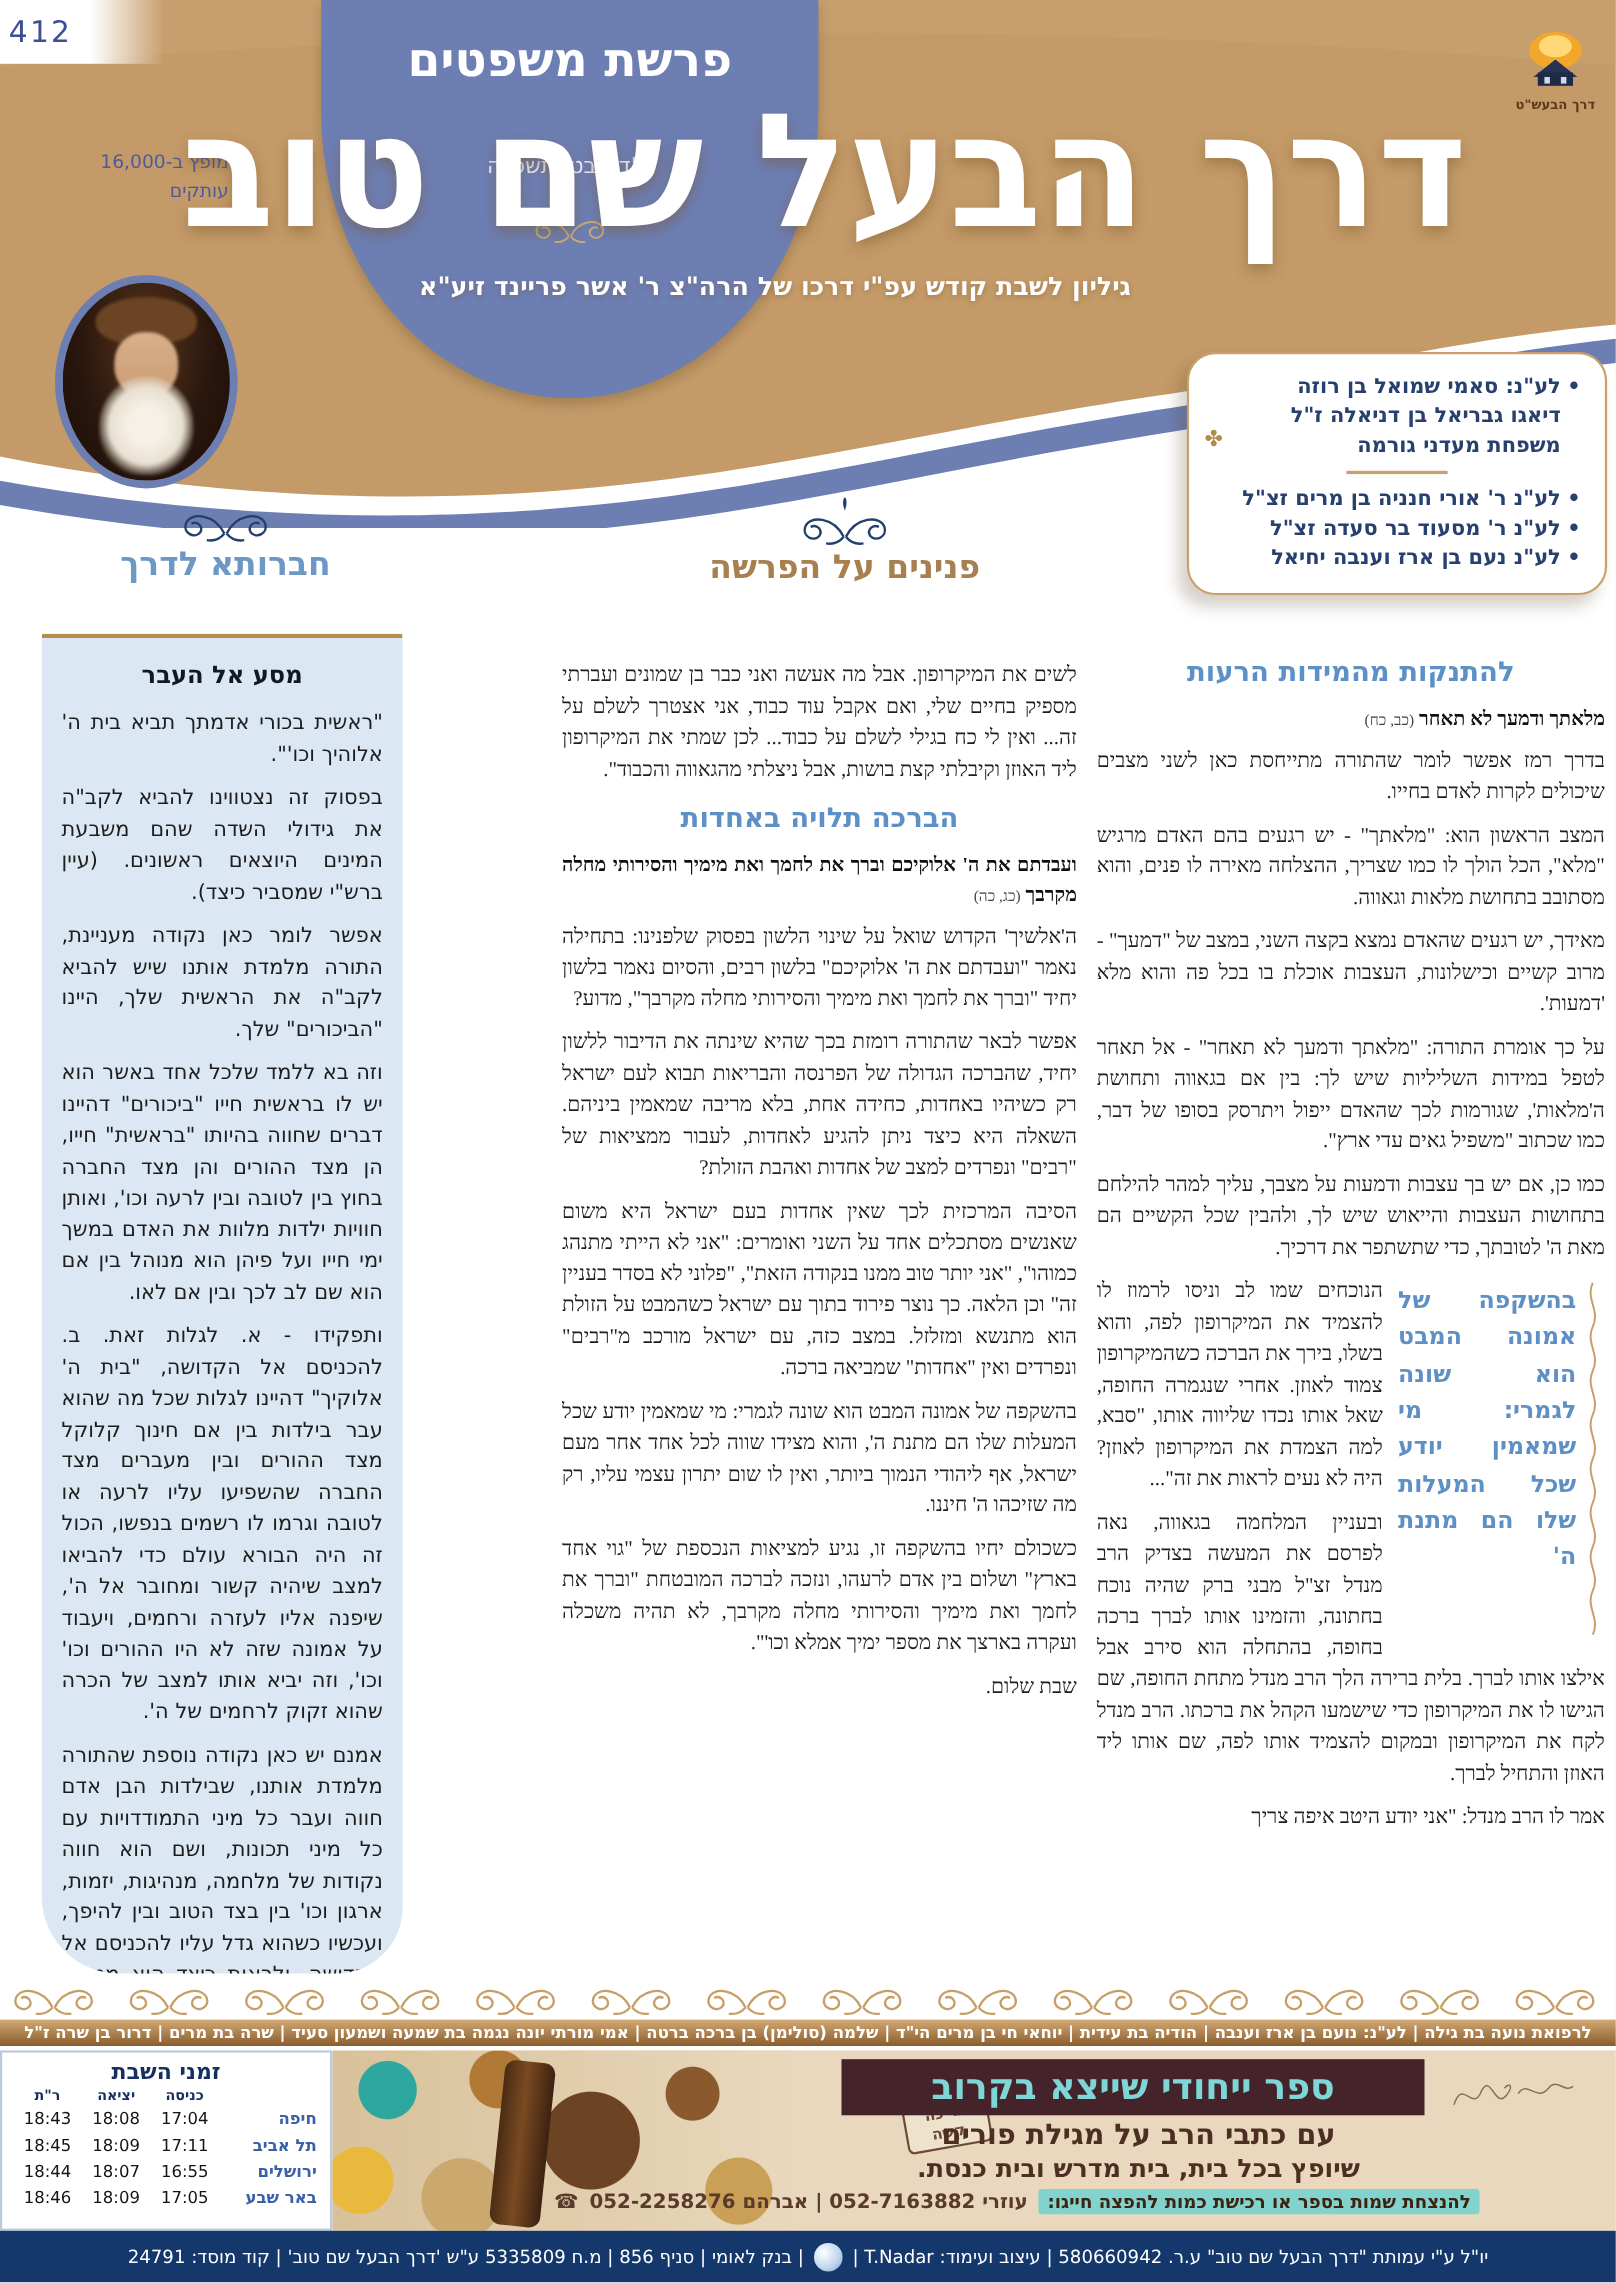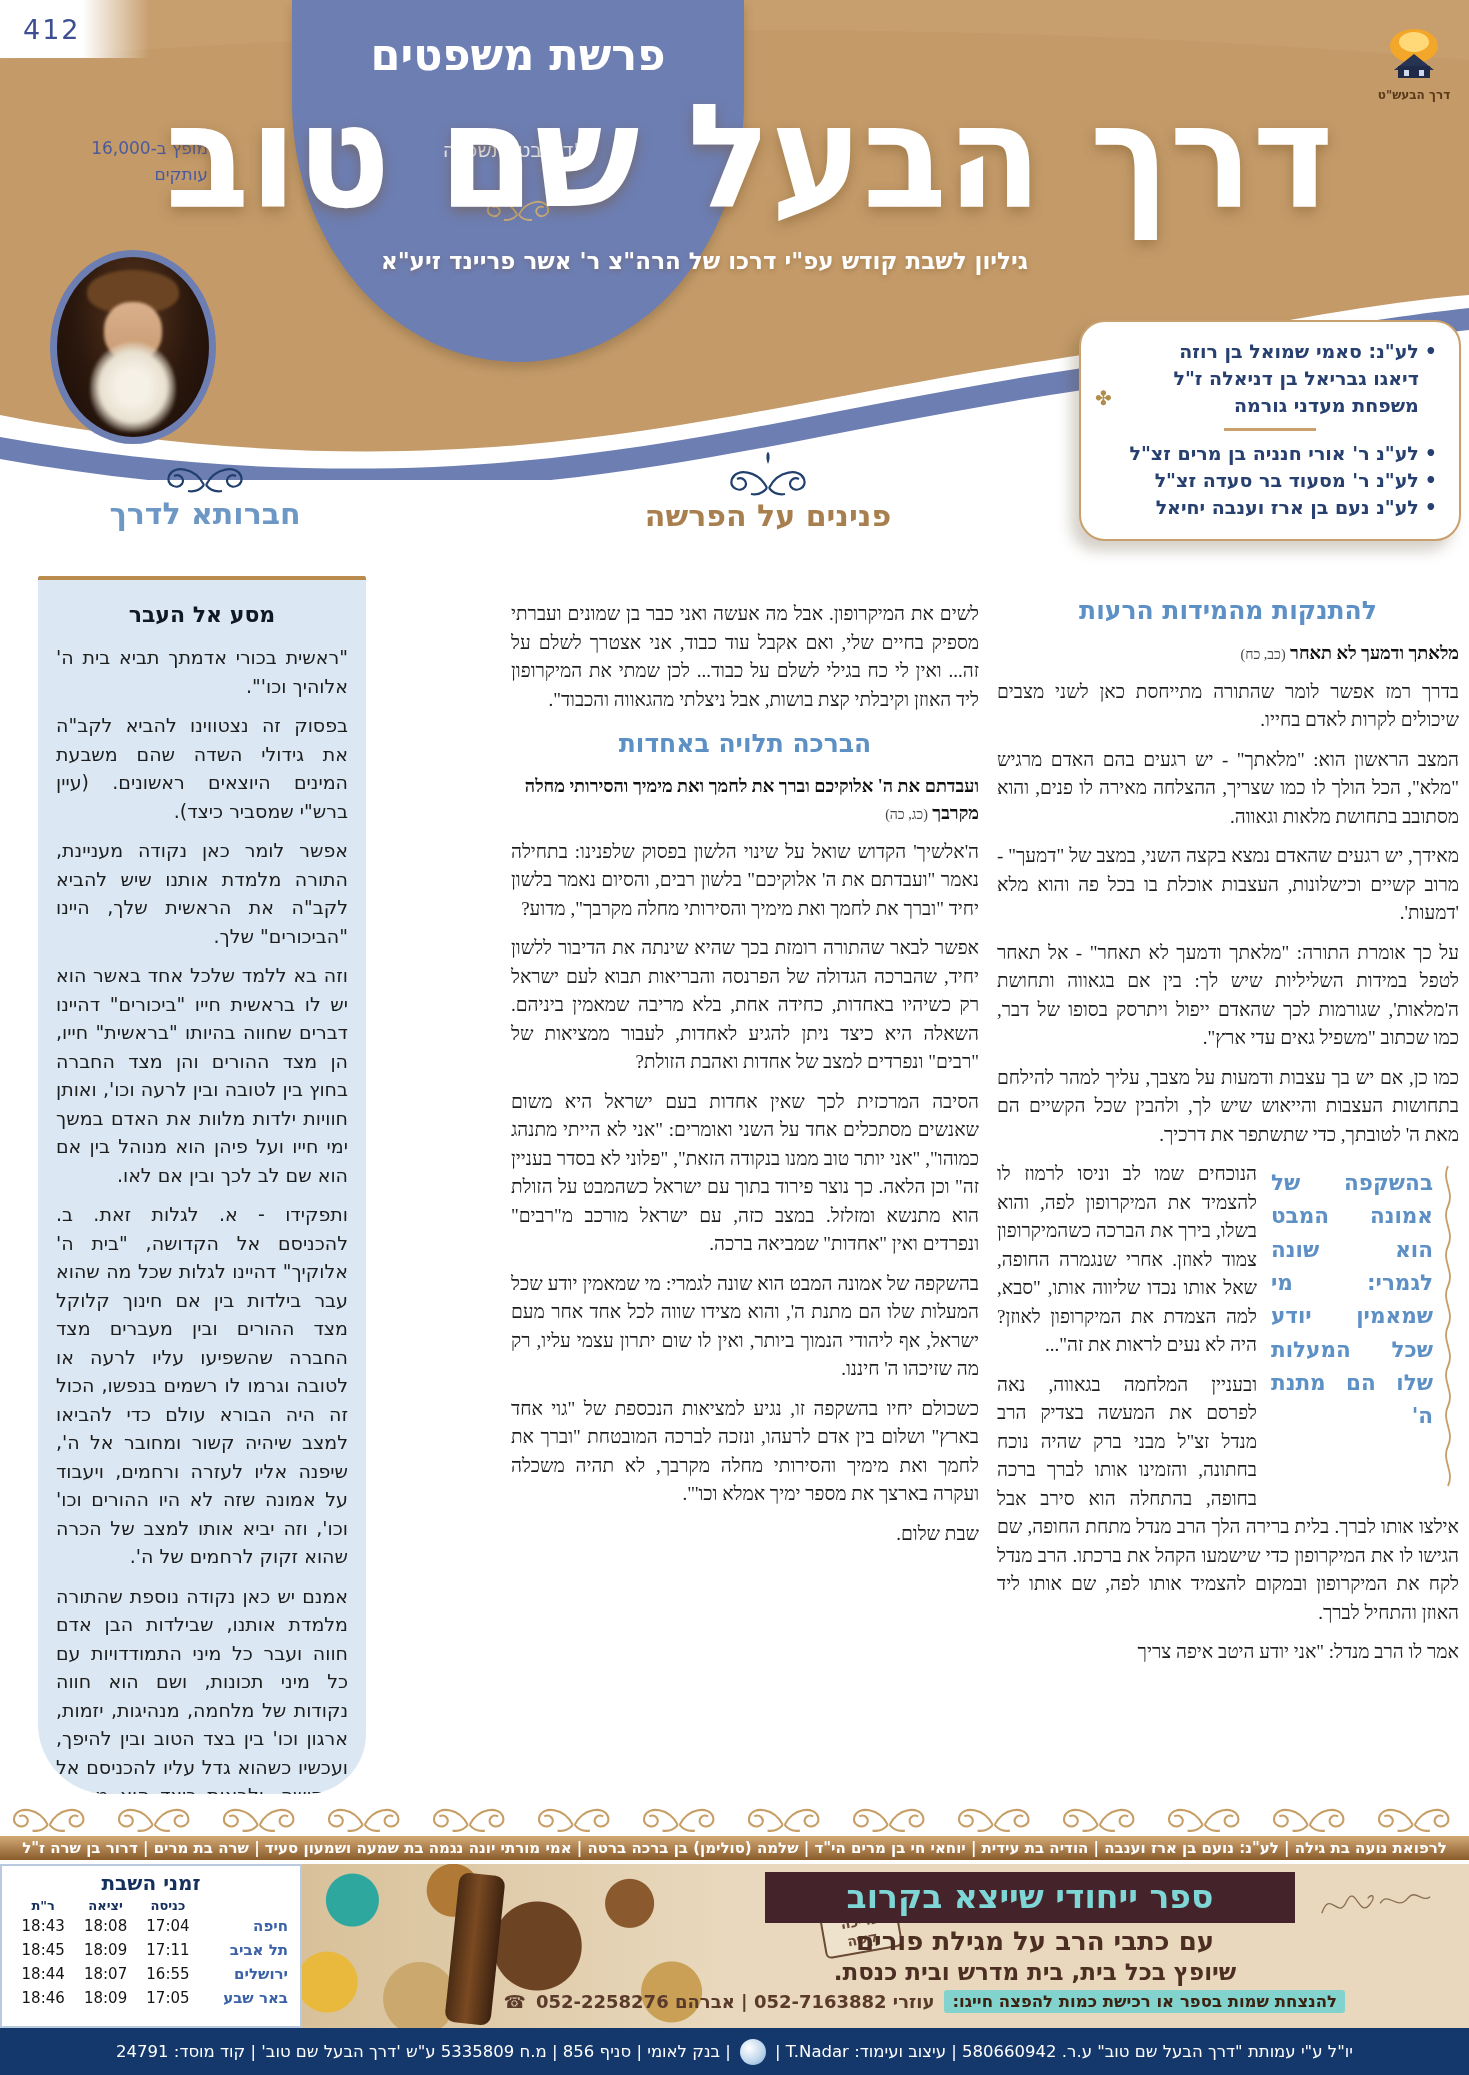--- a/index.html
+++ b/index.html
@@ -2,21 +2,21 @@
 <html lang="he" dir="rtl"><head>
 <meta charset="utf-8">
 <style>
   html,body{margin:0;padding:0;background:#e9e9e9;}
   .page{position:relative;width:1469px;height:2075px;margin:0 auto;background:#fff;overflow:hidden;
         font-family:"DejaVu Sans","Liberation Sans",sans-serif;direction:rtl;}
   
   .header-wave{position:absolute;top:0;left:0;z-index:0;}
   .pageno{position:absolute;top:0;left:0;width:150px;height:58px;z-index:4;direction:ltr;
           background:linear-gradient(90deg,#ffffff 55%,rgba(255,255,255,0));
-          display:flex;align-items:center;padding-left:23px;box-sizing:border-box;
+          display:flex;align-items:center;padding-left:8px;box-sizing:border-box;
           color:#3d4f92;font-size:27px;letter-spacing:2px;}
   .blob{position:absolute;top:0;left:292px;width:452px;height:362px;z-index:2;
         background:linear-gradient(180deg,#6f80b5,#66779ే0 90%);background-color:#6d7eb3;
         border-radius:0 0 50% 50% / 0 0 72% 72%;text-align:center;color:#fff;
         box-shadow:0 6px 10px rgba(80,60,30,.25);}
   .parsha{font-size:43px;font-weight:bold;margin-top:30px;}
   .pdate{font-size:20px;color:#e9edf8;margin-top:58px;}
   .blob-orn{margin-top:34px;stroke:#c9ab77;}
   .dist{position:absolute;top:136px;left:88px;width:120px;z-index:3;
         color:#4b5a9e;font-size:17px;line-height:1.5;text-align:right;}
@@ -54,21 +54,21 @@
   .sec-pearls{left:608px;width:320px;top:452px;}
   .sec-pearls .sec-title{color:#a87f4f;}
   .sec-chav{left:60px;width:290px;top:462px;}
   .sec-chav .sec-title{color:#6d97c4;}
   
   .col{position:absolute;z-index:1;font-size:19px;line-height:1.5;color:#1d1d1d;text-align:justify;overflow:hidden;}
   .col p{margin:0 0 11px;font-family:Liberation Serif, serif;}
   .col-right{top:592px;right:10px;width:462px;max-height:1205px;}
   .col-mid{top:600px;right:490px;width:468px;max-height:1200px;}
   .head-blue{color:#5d90c5;font-size:25px;font-weight:bold;text-align:center;margin:0 0 10px;}
-  .verse{font-weight:bold;font-size:18px;color:#0f0f0f;margin:0 0 10px;text-align:right;}
+  .verse{font-weight:bold;font-size:18px;color:#0f0f0f;margin:0 0 10px;}
   .vref{font-weight:normal;font-size:14px;color:#444;}
   .pq{float:right;width:184px;margin:6px 4px 6px 14px;display:flex;gap:8px;}
   .pq-text{color:#5d90c5;font-weight:bold;font-size:21.5px;line-height:1.55;text-align:justify;}
   .pqorn{stroke:#c79e66;flex:0 0 auto;}
   .closing{margin-top:4px;}
   
   .leftbox{position:absolute;top:576px;left:38px;width:328px;max-height:1218px;z-index:1;overflow:hidden;
            background:#dbe8f3;border-top:4px solid #b98c4e;
            border-radius:2px 2px 60px 70px;padding:16px 18px 23px;box-sizing:border-box;
            font-size:19px;line-height:1.5;color:#1d1d1d;text-align:justify;}

